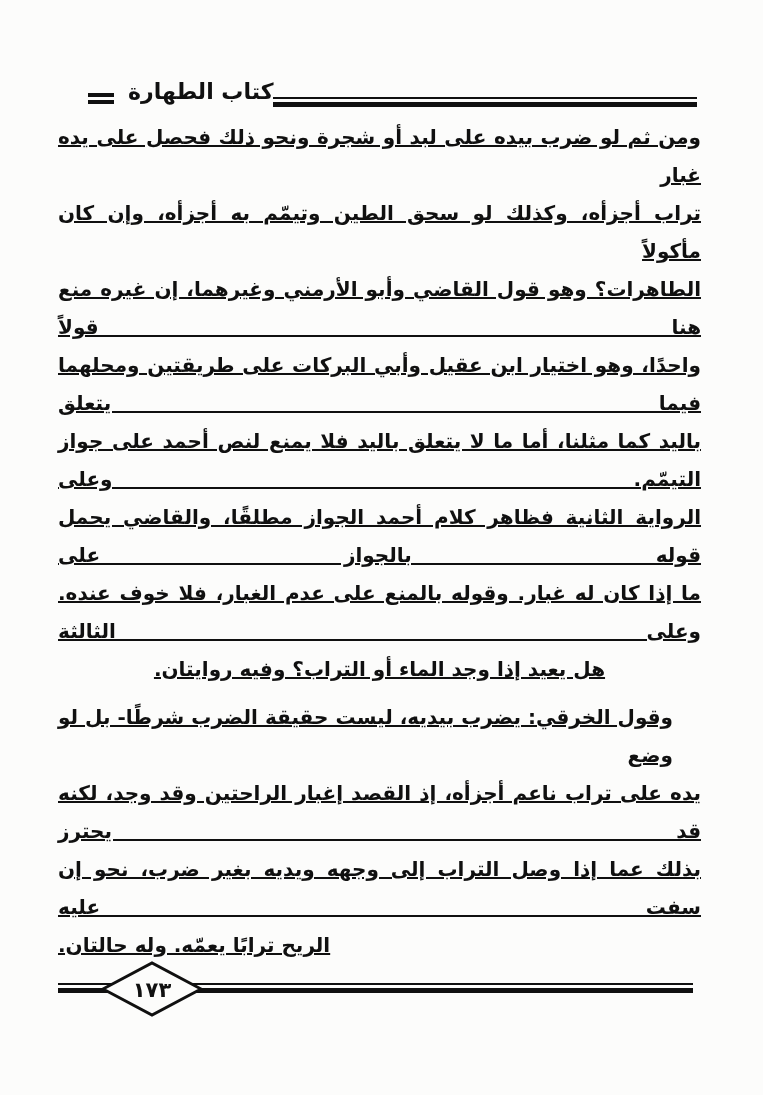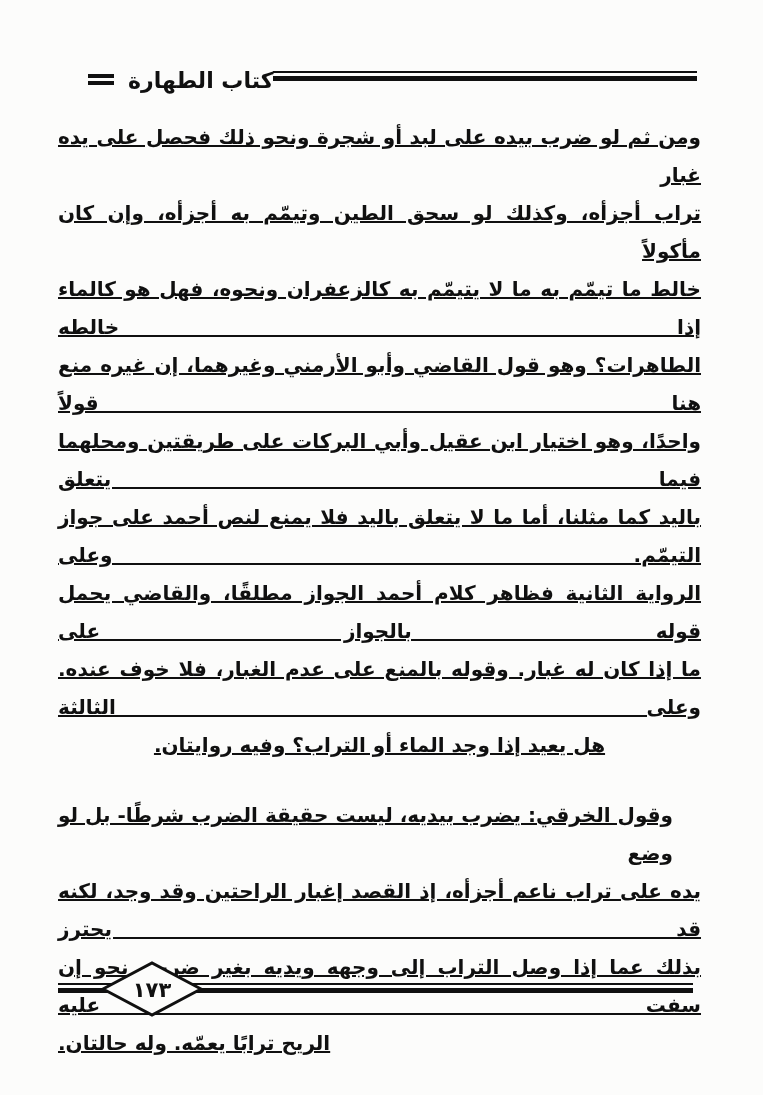--- a/index.html
+++ b/index.html
@@ -12,21 +12,21 @@
     font-family: "DejaVu Sans", sans-serif;
     color: #101010;
   }
 
   
   .header {
     position: absolute;
     top: 68px; left: 58px; right: 56px;
     height: 36px;
     display: flex;
-    align-items: flex-start;
+    align-items: flex-end;
   }
   .hdr-dash {
     width: 26px; height: 11px;
     box-sizing: border-box;
     border-top: 4px solid #101010;
     border-bottom: 4px solid #101010;
     margin: 6px 14px 0 30px;
   }
   .hdr-title {
     font-size: 22px;
@@ -51,21 +51,21 @@
     direction: rtl;
     font-size: 20px;
     font-weight: bold;
     line-height: 38px;
   }
   .ln { min-height: 38px; text-decoration: underline; }
   .j { text-align: justify; text-align-last: justify; }
   .c { text-align: left; text-align-last: center; }
   .l { text-align: left; text-align-last: left; }
   .ind { padding-right: 28px; }
-  .gap { margin-top: 32px; }
+  .gap { margin-top: 10px; }
 
   
   .footer-rule {
     position: absolute;
     left: 58px; right: 70px; top: 983px;
     height: 10px;
     box-sizing: border-box;
     border-top: 2px solid #101010;
     border-bottom: 5px solid #101010;
   }
@@ -94,21 +94,20 @@
 
   <div class="header">
     <div class="hdr-dash"></div>
     <div class="hdr-title">كتاب الطهارة</div>
     <div class="hdr-rule"></div>
   </div>
 
   <div class="text-block">
     <div class="ln j">ومن ثم لو ضرب بيده على لبد أو شجرة ونحو ذلك فحصل على يده غبار</div>
     <div class="ln j">تراب أجزأه، وكذلك لو سحق الطين وتيمّم به أجزأه، وإن كان مأكولاً</div>
-    <div class="ln j">خالط ما تيمّم به ما لا يتيمّم به كالزعفران ونحوه، فهل هو كالماء إذا خالطه</div>
     <div class="ln j">الطاهرات؟ وهو قول القاضي وأبو الأرمني وغيرهما، إن غيره منع هنا قولاً</div>
     <div class="ln j">واحدًا، وهو اختيار ابن عقيل وأبي البركات على طريقتين ومحلهما فيما يتعلق</div>
     <div class="ln j">باليد كما مثلنا، أما ما لا يتعلق باليد فلا يمنع لنص أحمد على جواز التيمّم. وعلى</div>
     <div class="ln j">الرواية الثانية فظاهر كلام أحمد الجواز مطلقًا، والقاضي يحمل قوله بالجواز على</div>
     <div class="ln j">ما إذا كان له غبار. وقوله بالمنع على عدم الغبار، فلا خوف عنده. وعلى الثالثة</div>
     <div class="ln c">هل يعيد إذا وجد الماء أو التراب؟ وفيه روايتان.</div>
     <div class="ln j ind gap">وقول الخرقي: يضرب بيديه، ليست حقيقة الضرب شرطًا- بل لو وضع</div>
     <div class="ln j">يده على تراب ناعم أجزأه، إذ القصد إغبار الراحتين وقد وجد، لكنه قد يحترز</div>
     <div class="ln j">بذلك عما إذا وصل التراب إلى وجهه ويديه بغير ضرب، نحو إن سفت عليه</div>
     <div class="ln l">الريح ترابًا يعمّه. وله حالتان.</div>

